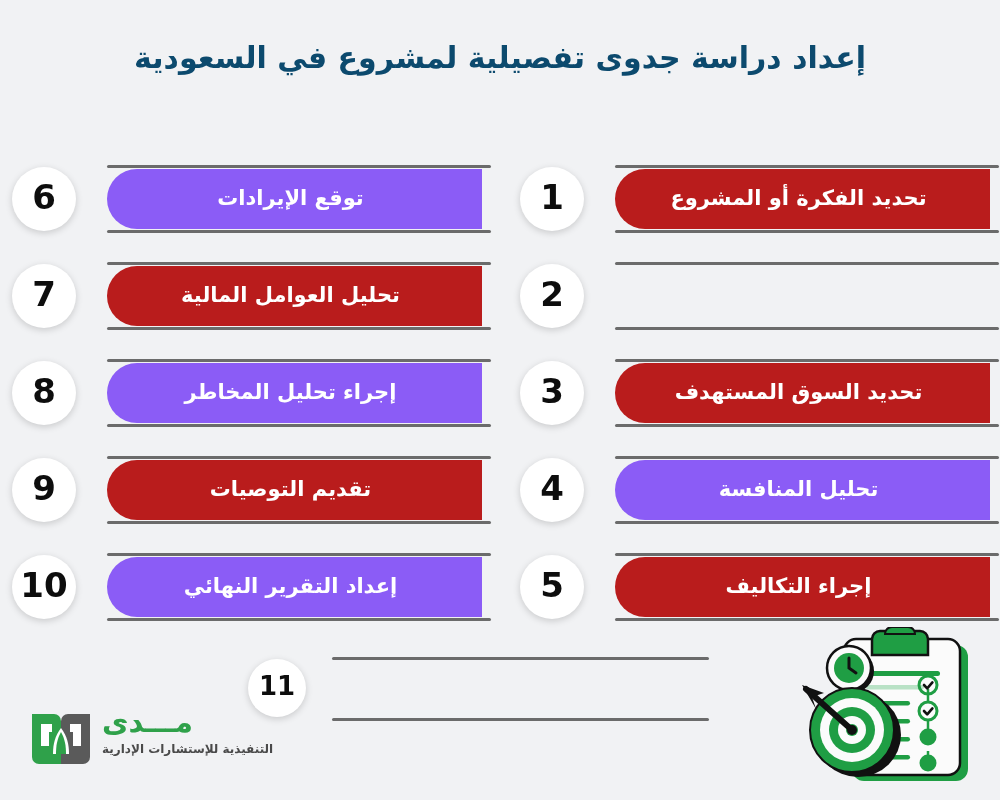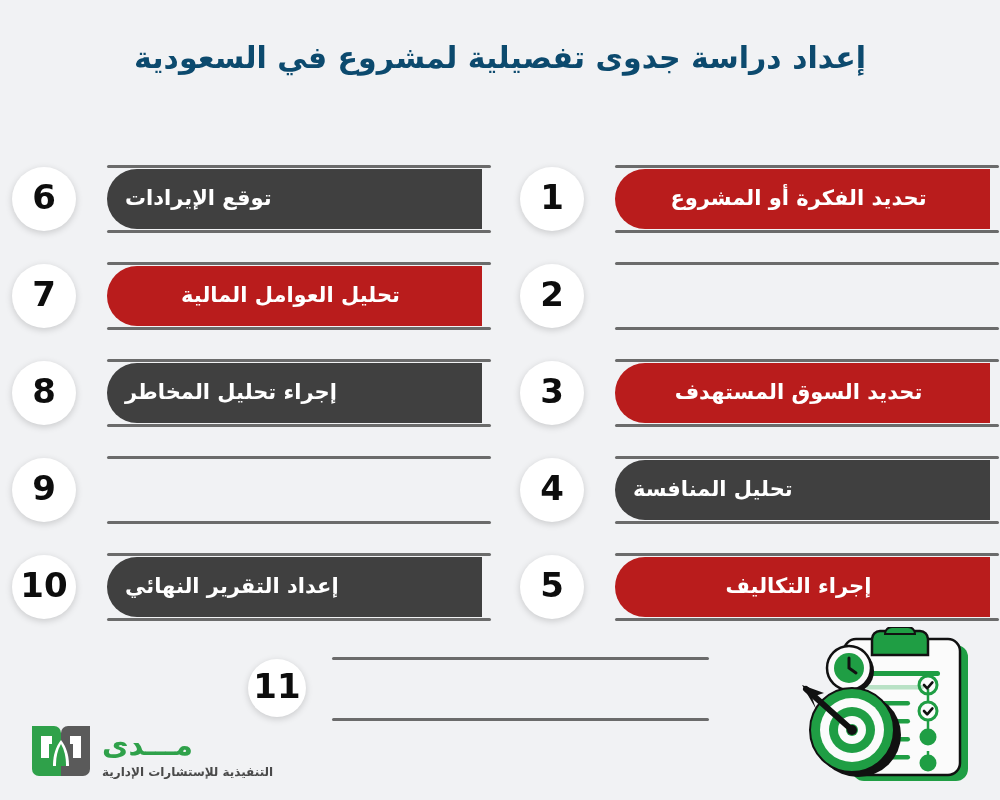--- a/index.html
+++ b/index.html
@@ -72,21 +72,21 @@
     right: 0;
     width: 375px;
     height: 60px;
     border-radius: 30px 0 0 30px;
     display: flex;
     align-items: center;
     justify-content: center;
     padding: 0 26px 0 18px;
   }
   .bar.green { background: #b91c1c; }
-  .bar.gray  { background: #404040; justify-content: flex-end; }
+  .bar.gray  { background: #8b5cf6; }
 
   .bar-label {
     color: #ffffff;
     font-size: 21px;
     font-weight: 700;
     white-space: nowrap;
     line-height: 1;
     position: relative;
     top: -1px;
   }
@@ -141,32 +141,32 @@
     top: 11px;
   }
   .final-step .rail { width: 377px; }
   .final-step .rail.top    { top: 7px; }
   .final-step .rail.bottom { top: 68px; }
   .final-step .num-disc {
     top: 9px;
     width: 58px;
     height: 58px;
   }
-  .final-step .num-disc span { font-size: 34px; }
+  .final-step .num-disc span { font-size: 26px; }
 
   
   .logo {
     position: absolute;
     left: 30px;
     bottom: 22px;
     width: 210px;
     height: 70px;
     display: flex;
     flex-direction: row-reverse;
-    align-items: flex-end;
+    align-items: flex-start;
     gap: 10px;
   }
   .logo-mark {
     width: 62px;
     height: 58px;
     flex: 0 0 auto;
   }
   .logo-text {
     display: flex;
     flex-direction: column;
@@ -283,20 +283,23 @@
         <div class="bar gray">
           <span class="bar-label">إجراء تحليل المخاطر</span>
         </div>
         <div class="num-disc">
           <span>8</span>
         </div>
       </div>
       <div class="step-row" style="top: 291px;">
         <div class="rail top"></div>
         <div class="rail bottom"></div>
+        <div class="bar green">
+          <span class="bar-label">تقديم التوصيات</span>
+        </div>
         <div class="num-disc">
           <span>9</span>
         </div>
       </div>
       <div class="step-row" style="top: 388px;">
         <div class="rail top"></div>
         <div class="rail bottom"></div>
         <div class="bar gray">
           <span class="bar-label">إعداد التقرير النهائي</span>
         </div>

